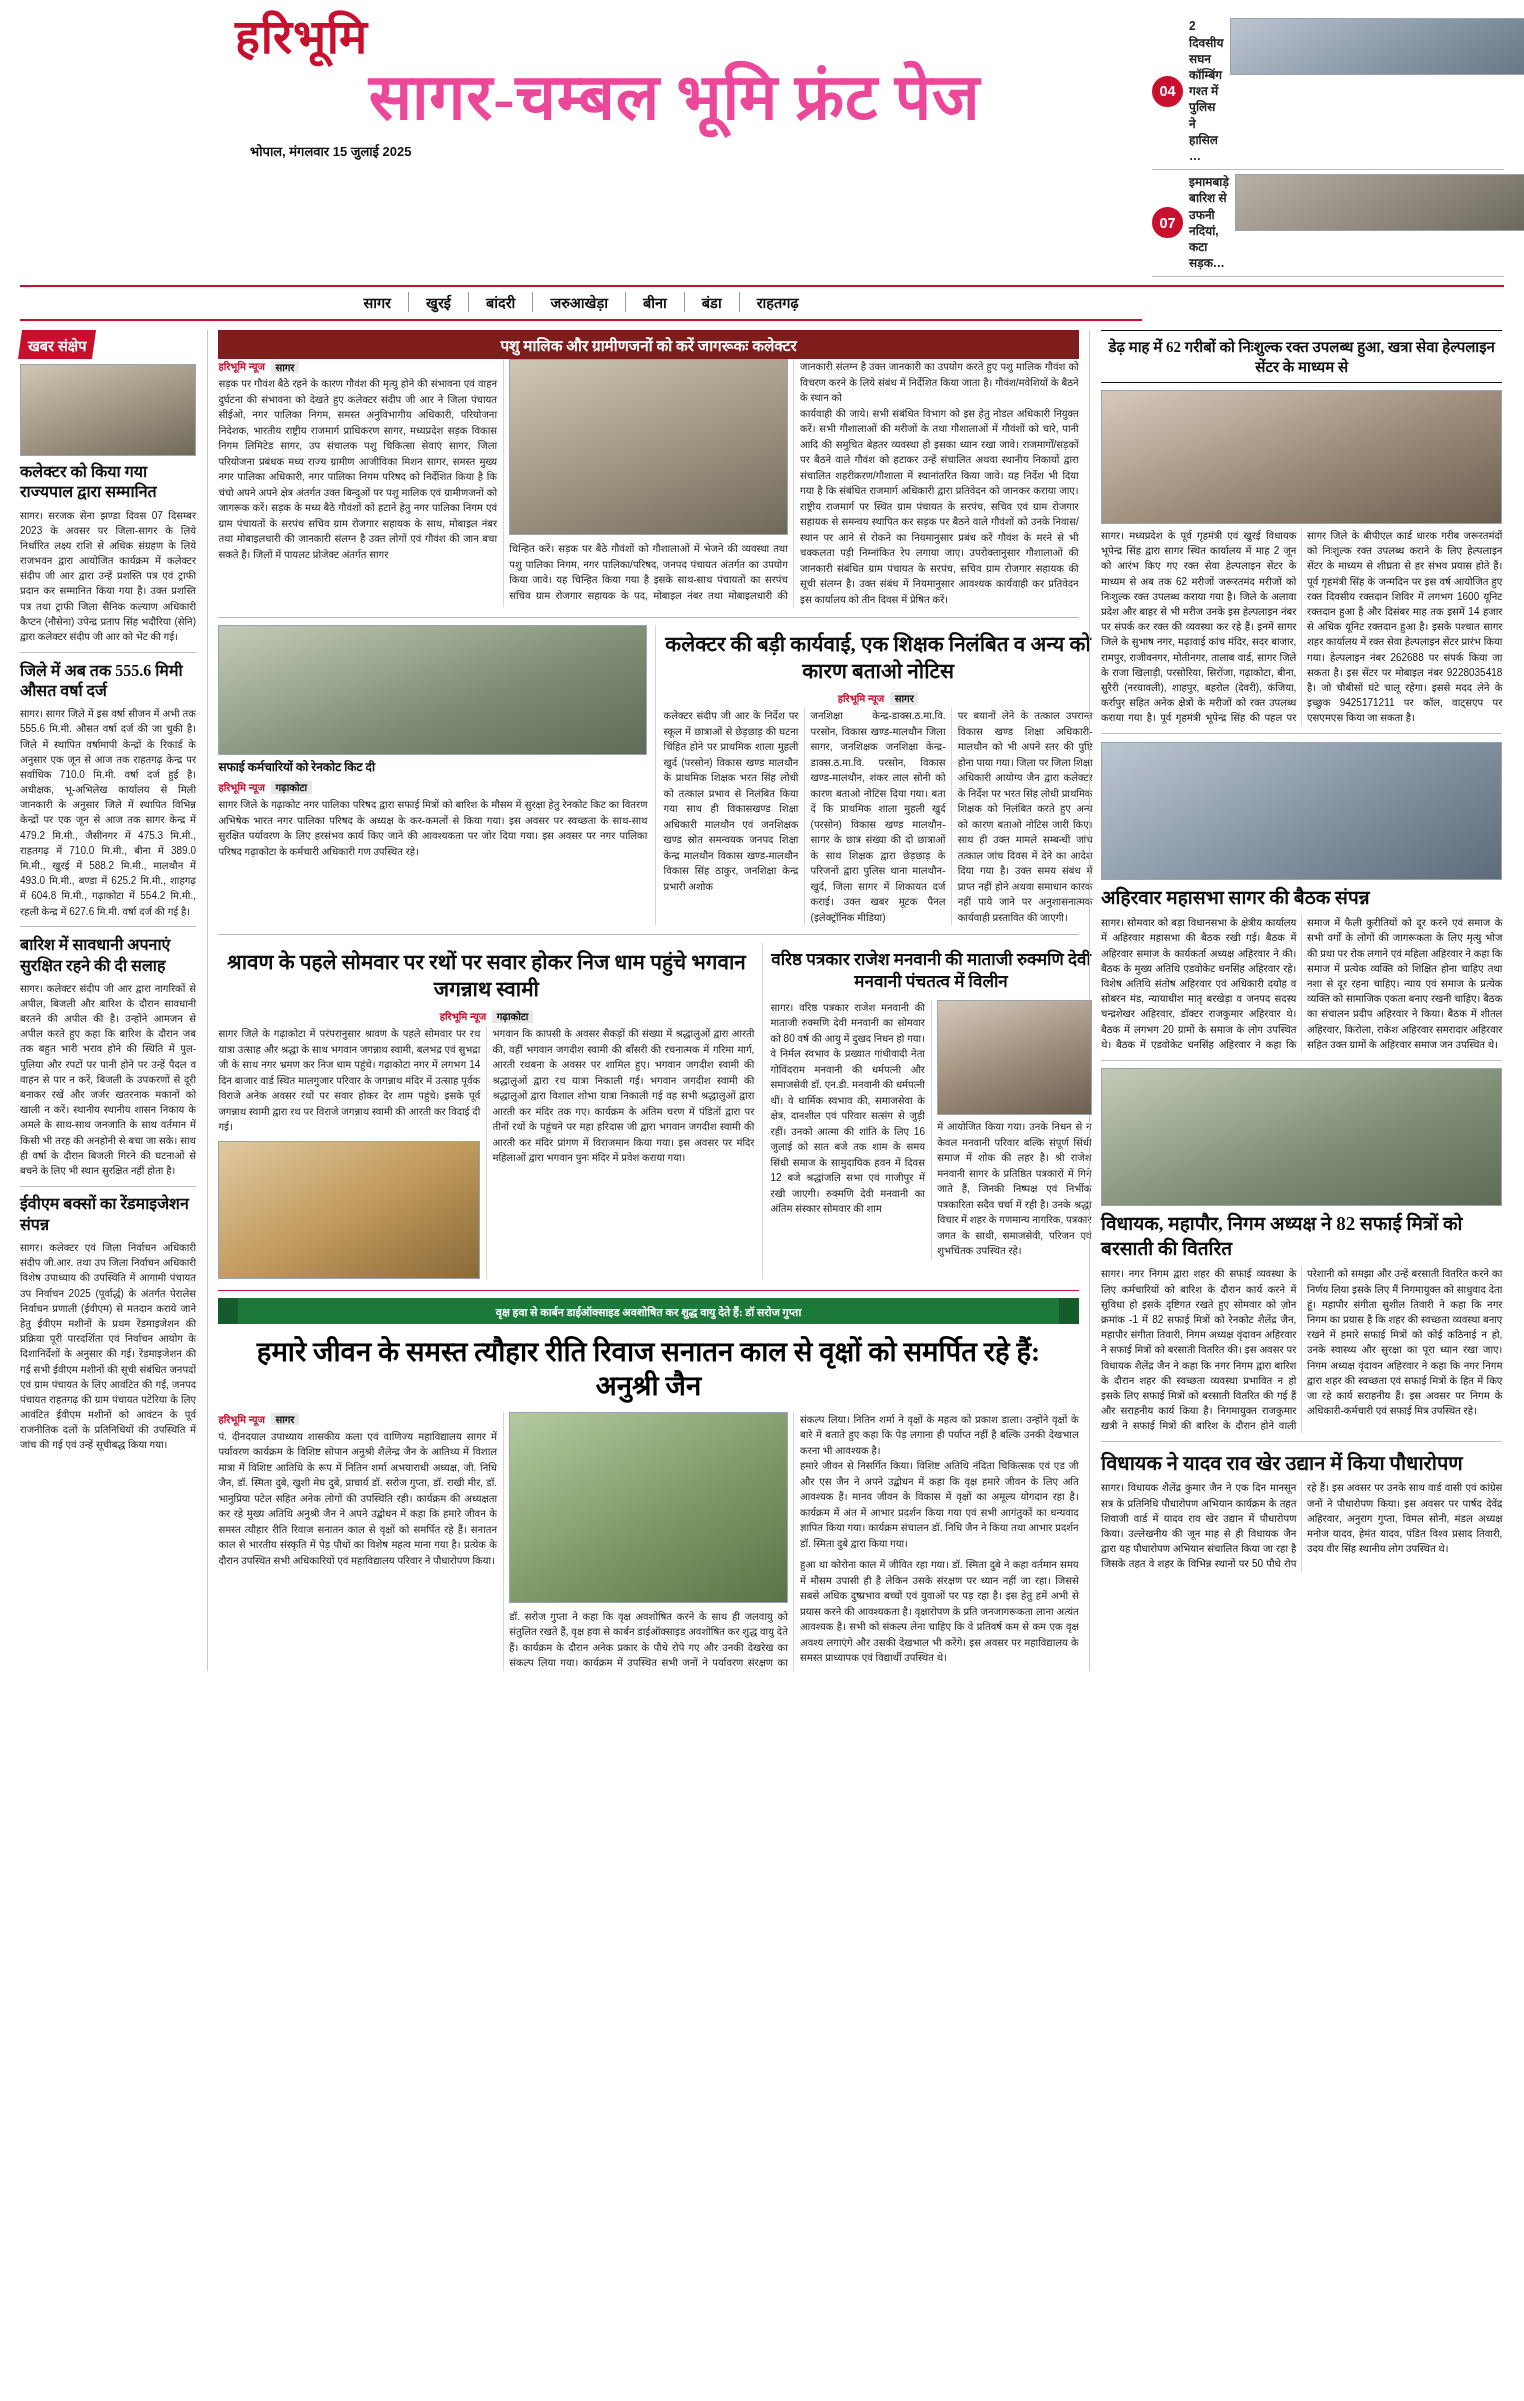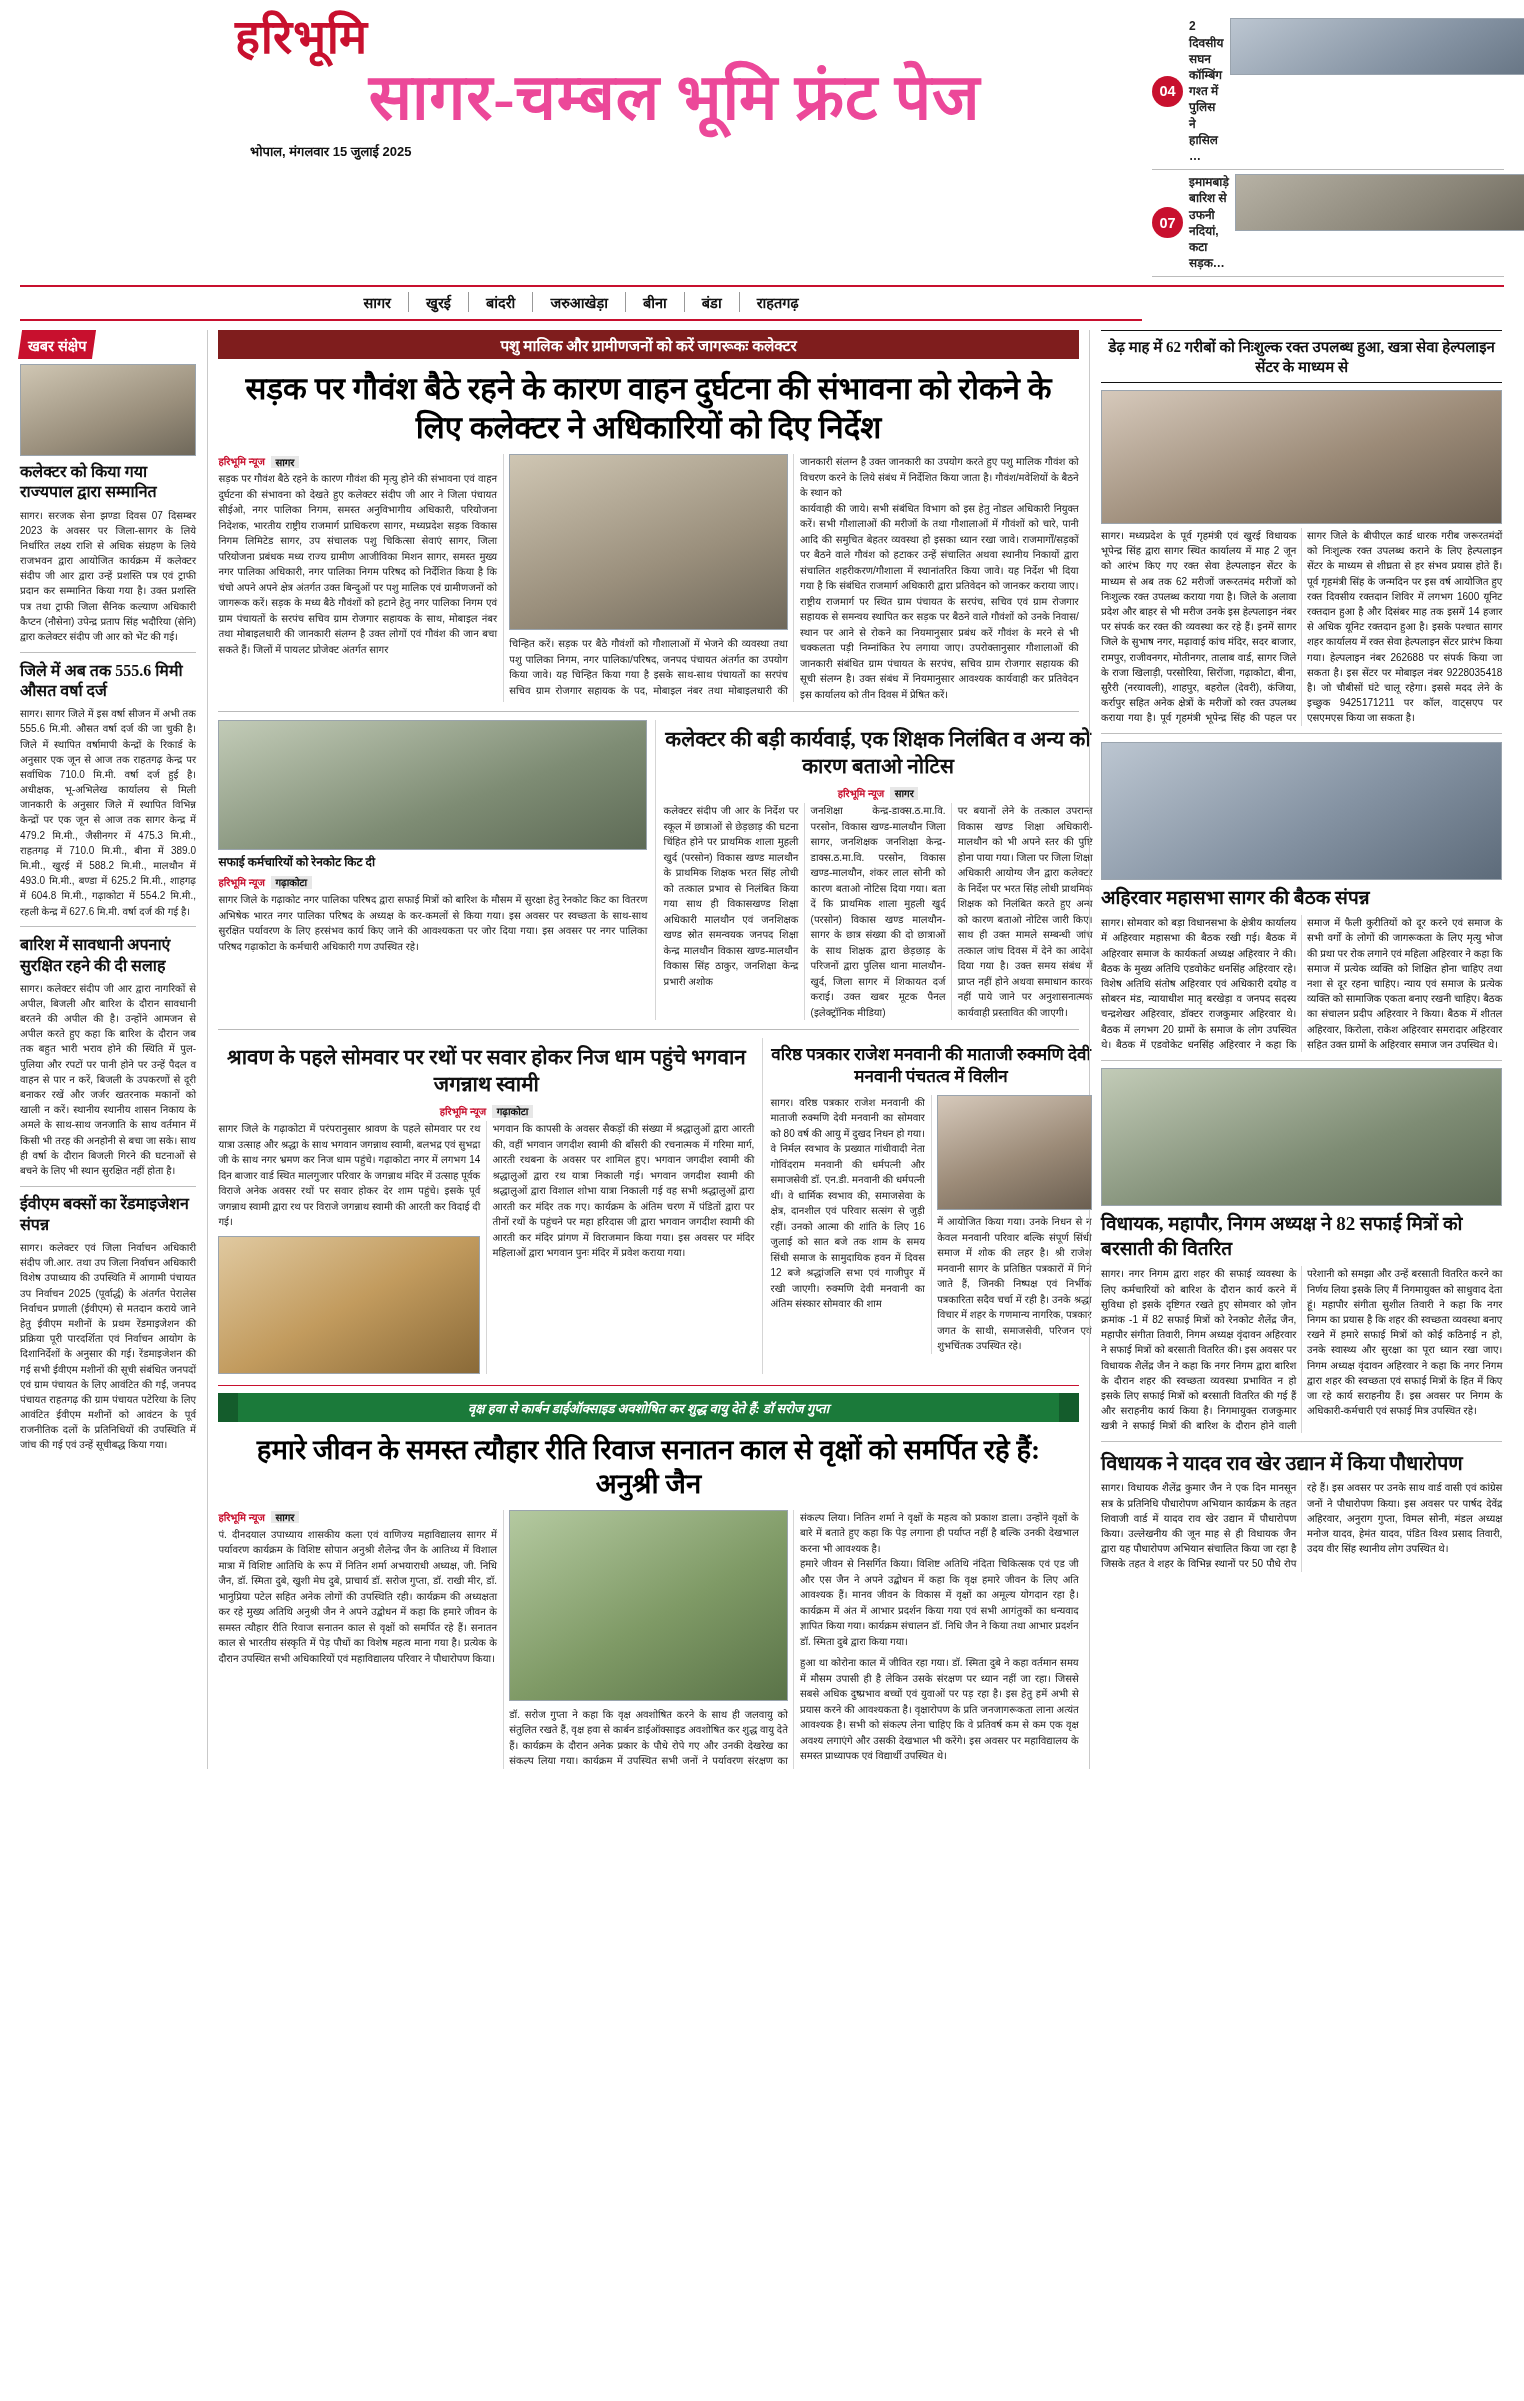--- a/index.html
+++ b/index.html
@@ -153,22 +153,22 @@
   }
   .sub-hl-left {
     font-family: "Liberation Serif", serif; font-weight: 700;
     font-size: 12px; line-height: 1.3; margin: 6.1px 0 4.6px 0;
   }
   .hr-red { border-top: 1.5px solid #c8102e; margin: 10.7px 0 7.7px 0; }
   .hr-gray { border-top: 0.8px solid #b9b9b9; margin: 9.2px 0 7.7px 0; }
 
   .ribbon {
     background: #1b7a3a; color: #fff; text-align: center;
-    font-size: 13px; font-weight: 700; padding: 5.4px 7.7px;
-    font-family: "Liberation Serif", serif; position: relative; font-style: italic;
+    font-size: 11px; font-weight: 700; padding: 5.4px 7.7px;
+    font-family: "Liberation Serif", serif; position: relative;
   }
   .ribbon::before, .ribbon::after{
     content:""; position:absolute; top:0; bottom:0; width:20px; background:#145c2c;
   }
   .ribbon::before{ left:-20px; } .ribbon::after{ right:-20px; }
 
   
   .r-head {
     font-family: "Liberation Serif", serif; font-weight: 700;
     font-size: 15px; line-height: 1.35; text-align: center;
@@ -240,21 +240,20 @@
       <div class="hl left-hl">बारिश में सावधानी अपनाएं सुरक्षित रहने की दी सलाह</div>
       <div class="left-body">सागर। कलेक्टर संदीप जी आर द्वारा नागरिकों से अपील, बिजली और बारिश के दौरान सावधानी बरतने की अपील की है। उन्होंने आमजन से अपील करते हुए कहा कि बारिश के दौरान जब तक बहुत भारी भराव होने की स्थिति में पुल-पुलिया और रपटों पर पानी होने पर उन्हें पैदल व वाहन से पार न करें, बिजली के उपकरणों से दूरी बनाकर रखें और जर्जर खतरनाक मकानों को खाली न करें। स्थानीय स्थानीय शासन निकाय के अमले के साथ-साथ जनजाति के साथ वर्तमान में किसी भी तरह की अनहोनी से बचा जा सके। साथ ही वर्षा के दौरान बिजली गिरने की घटनाओं से बचने के लिए भी स्थान सुरक्षित नहीं होता है।</div>
 
       <div class="sep"></div>
       <div class="hl left-hl">ईवीएम बक्सों का रेंडमाइजेशन संपन्न</div>
       <div class="left-body">सागर। कलेक्टर एवं जिला निर्वाचन अधिकारी संदीप जी.आर. तथा उप जिला निर्वाचन अधिकारी विशेष उपाध्याय की उपस्थिति में आगामी पंचायत उप निर्वाचन 2025 (पूर्वार्द्ध) के अंतर्गत पेरालेस निर्वाचन प्रणाली (ईवीएम) से मतदान कराये जाने हेतु ईवीएम मशीनों के प्रथम रेंडमाइजेशन की प्रक्रिया पूरी पारदर्शिता एवं निर्वाचन आयोग के दिशानिर्देशों के अनुसार की गई। रेंडमाइजेशन की गई सभी ईवीएम मशीनों की सूची संबंधित जनपदों एवं ग्राम पंचायत के लिए आवंटित की गईं, जनपद पंचायत राहतगढ़ की ग्राम पंचायत पटेरिया के लिए आवंटित ईवीएम मशीनों को आवंटन के पूर्व राजनीतिक दलों के प्रतिनिधियों की उपस्थिति में जांच की गई एवं उन्हें सूचीबद्ध किया गया।</div>
     </div>
 
     <div class="col vline" style="padding-left:10.7px">
       <div class="kicker">पशु मालिक और ग्रामीणजनों को करें जागरूकः कलेक्टर</div>
-      <div class="main-hl">सड़क पर गौवंश बैठे रहने के कारण वाहन दुर्घटना की संभावना को रोकने के लिए कलेक्टर ने अधिकारियों को दिए निर्देश</div>
 
       <div class="cols3">
         <div class="byline">
           <span class="tag">हरिभूमि न्यूज</span>
           <span class="loc">सागर</span>
         </div>
         <div class="body">
             <p>सड़क पर गौवंश बैठे रहने के कारण गौवंश की मृत्यु होने की संभावना एवं वाहन दुर्घटना की संभावना को देखते हुए कलेक्टर संदीप जी आर ने जिला पंचायत सीईओ, नगर पालिका निगम, समस्त अनुविभागीय अधिकारी, परियोजना निदेशक, भारतीय राष्ट्रीय राजमार्ग प्राधिकरण सागर, मध्यप्रदेश सड़क विकास निगम लिमिटेड सागर, उप संचालक पशु चिकित्सा सेवाएं सागर, जिला परियोजना प्रबंधक मध्य राज्य ग्रामीण आजीविका मिशन सागर, समस्त मुख्य नगर पालिका अधिकारी, नगर पालिका निगम परिषद को निर्देशित किया है कि चंचो अपने अपने क्षेत्र अंतर्गत उक्त बिन्दुओं पर पशु मालिक एवं ग्रामीणजनों को जागरूक करें। सड़क के मध्य बैठे गौवंशों को हटाने हेतु नगर पालिका निगम एवं ग्राम पंचायतों के सरपंच सचिव ग्राम रोजगार सहायक के साथ, मोबाइल नंबर तथा मोबाइलधारी की जानकारी संलग्न है उक्त लोगों एवं गौवंश की जान बचा सकते हैं। जिलों में पायलट प्रोजेक्ट अंतर्गत सागर</p>
           </div>
         <div class="photo indoor" style="height:176px;margin:3.1px 0 6.1px 0"></div>

